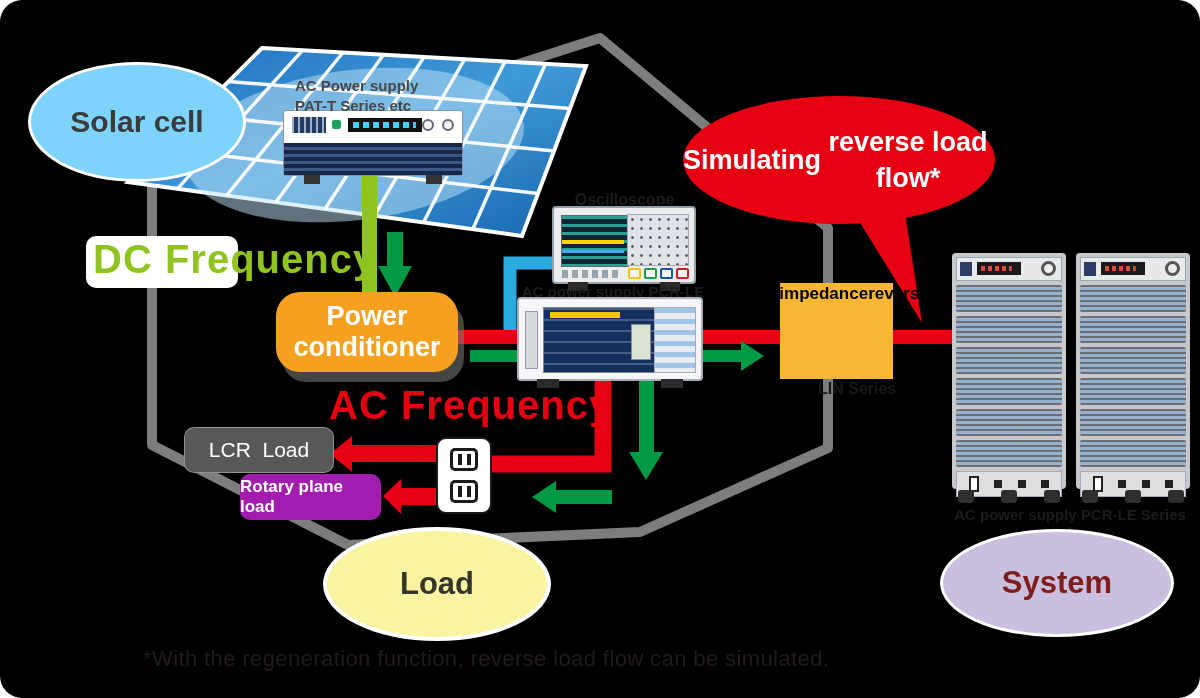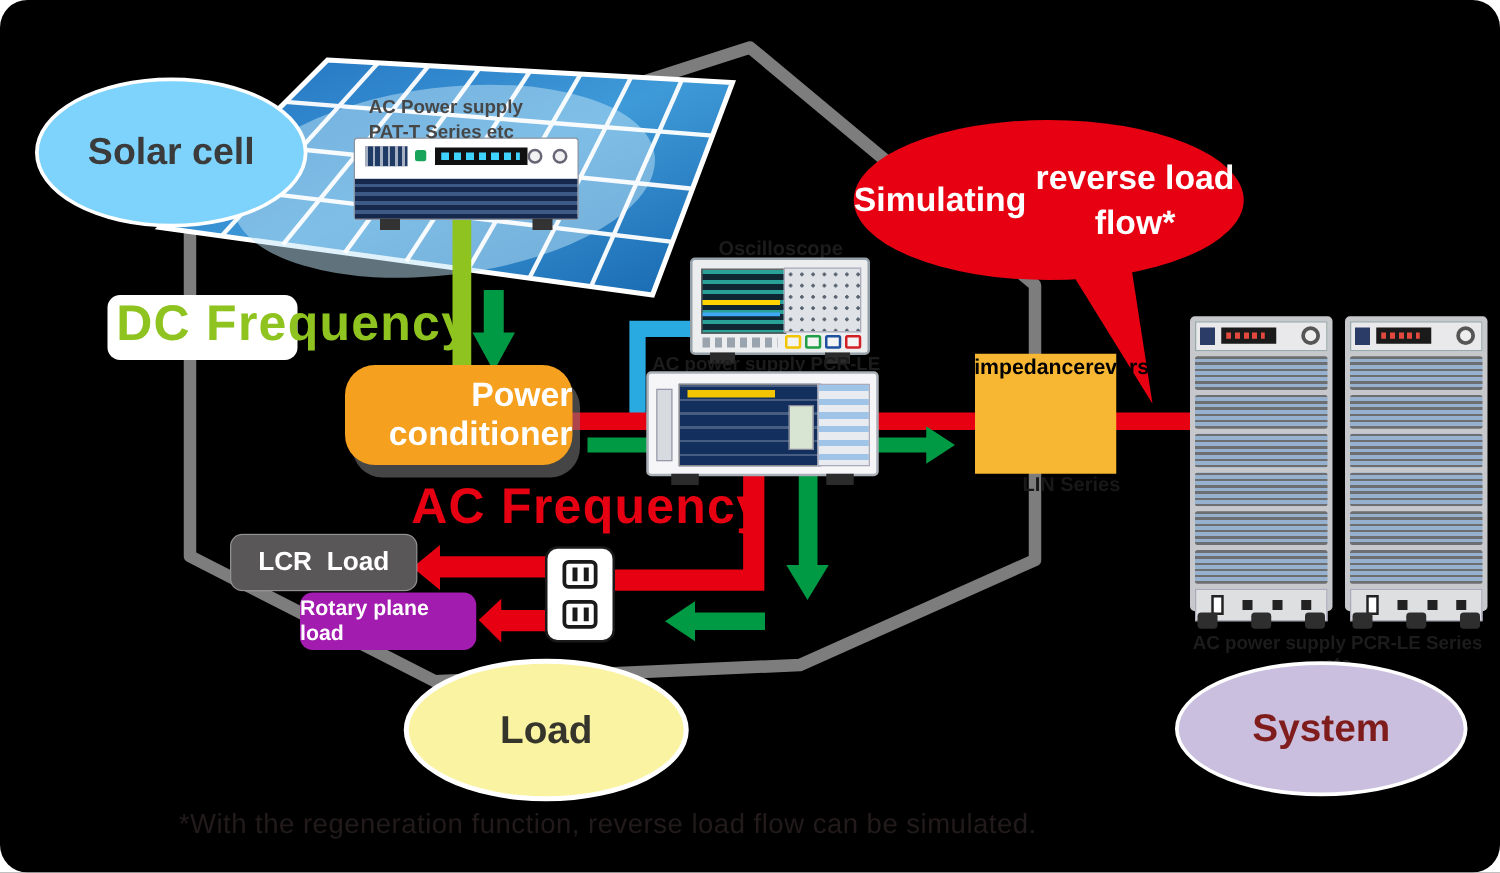--- a/index.html
+++ b/index.html
@@ -10,26 +10,26 @@
   
   .ellipse{position:absolute;border-radius:50%;display:flex;align-items:center;justify-content:center;font-weight:700;}
   .solar{left:28px;top:62px;width:212px;height:114px;background:#7dd3fc;border:3px solid #fff;color:#3b3b3b;font-size:30px;}
   .loadE{left:323px;top:527px;width:220px;height:106px;background:#FAF3A2;border:4px solid #fff;color:#35352c;font-size:31px;}
   .systemE{left:940px;top:529px;width:228px;height:102px;background:#CBBFE0;border:3px solid #fff;color:#7f1d1d;font-size:31px;}
   .callout{left:683px;top:96px;width:312px;height:128px;background:#E60012;color:#fff;font-size:27px;font-weight:800;
            text-align:center;flex-direction:row;line-height:1.35;}
 
   
   .pc-box{position:absolute;left:276px;top:292px;width:182px;height:80px;background:#F6A01F;border-radius:24px;color:#fff;
-          font-weight:800;text-align:right;font-size:27px;line-height:1.15;display:flex;flex-direction:column;justify-content:center;
+          font-weight:800;text-align:center;font-size:27px;line-height:1.15;display:flex;flex-direction:column;justify-content:center;
           box-shadow:6px 10px 0 rgba(125,125,125,.55);}
   .lin-box{position:absolute;left:780px;top:283px;width:113px;height:96px;background:#F7B733;color:#000000;font-weight:700;
            font-size:17px;line-height:1.3;display:flex;flex-direction:row;justify-content:center;text-align:center;}
   .lcr-box{position:absolute;left:184px;top:427px;width:148px;height:44px;background:#595757;border-radius:10px;color:#fff;
-           font-size:21px;font-weight:700;display:flex;align-items:center;justify-content:center;white-space:pre;border:1px solid rgba(255,255,255,.35);}
+           font-size:21px;font-weight:400;display:flex;align-items:center;justify-content:center;white-space:pre;border:1px solid rgba(255,255,255,.35);}
   .rotary-box{position:absolute;left:240px;top:474px;width:141px;height:46px;background:#a21caf;border-radius:10px;color:#fff;
            font-size:17px;font-weight:700;display:flex;align-items:center;justify-content:center;}
 
   
   .outlet{position:absolute;left:436px;top:437px;width:56px;height:77px;background:#fff;border-radius:10px;border:2px solid #1a1a1a;
           display:flex;flex-direction:column;align-items:center;justify-content:center;gap:9px;box-sizing:border-box;}
   .socket{width:28px;height:23px;border:3px solid #1a1a1a;border-radius:5px;background:#fff;display:flex;align-items:center;justify-content:center;gap:5px;box-sizing:border-box;}
   .slot{width:4px;height:11px;background:#1a1a1a;}
 
   

